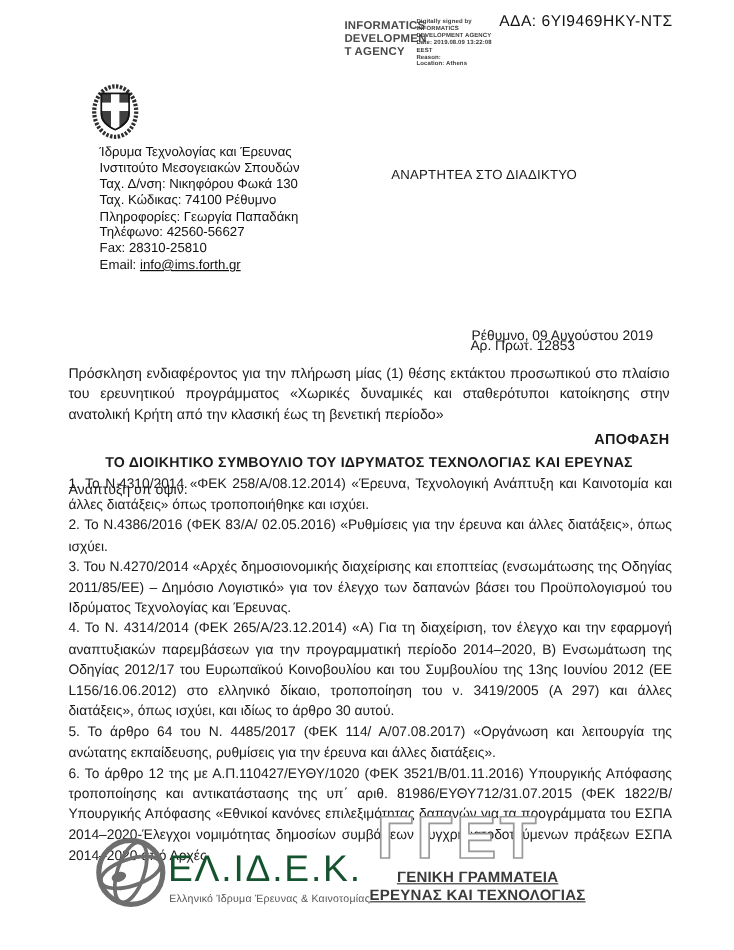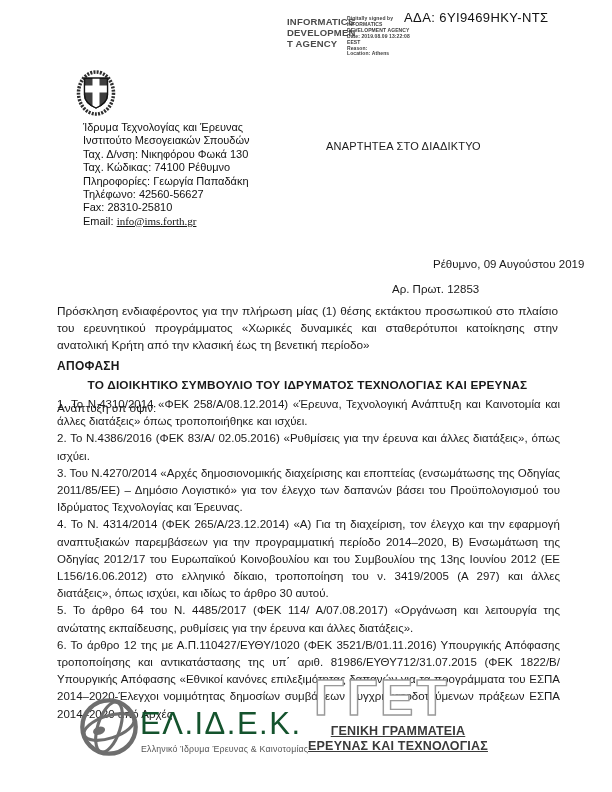--- a/index.html
+++ b/index.html
@@ -1,34 +1,34 @@
 <!DOCTYPE html>
 <html><head>
 <meta charset="utf-8">
 <style>
   html,body{margin:0;padding:0;background:#ffffff;}
   .page{
     position:relative;width:612px;height:792px;background:#ffffff;
     font-family:"Liberation Sans",sans-serif;color:#1a1a1a;overflow:hidden;
   }
-  .ada{position:absolute;left:404px;top:10px;font-size:13px;letter-spacing:.4px;color:#111;}
+  .ada{position:absolute;left:416px;top:10px;font-size:13px;letter-spacing:.4px;color:#111;}
   .stamp-big{position:absolute;left:287px;top:16px;width:60px;font-size:9.5px;font-weight:bold;
     color:#4a4a4a;line-height:11px;letter-spacing:.2px;}
   .stamp-small{position:absolute;left:347px;top:16px;font-size:5px;line-height:5.9px;color:#3d3d3d;
     font-weight:bold;letter-spacing:.1px;}
   .emblem{position:absolute;left:76px;top:70px;}
   .letterhead{position:absolute;left:63px;top:121px;font-size:11px;line-height:13.4px;color:#111;}
   .letterhead .lh-line{white-space:nowrap;margin-left:20px;}
-  .letterhead a{color:#111;text-decoration:underline;cursor:pointer;font-family:Liberation Serif, serif;}
+  .letterhead a{color:#111;text-decoration:underline;cursor:pointer;}
   .posting{position:absolute;left:326px;top:140px;font-size:11px;letter-spacing:.2px;}
-  .date-line{position:absolute;left:393px;top:258px;font-size:11.5px;margin-left:40px;}
+  .date-line{position:absolute;left:393px;top:274px;font-size:11.5px;}
   .protocol{position:absolute;left:392px;top:283px;font-size:11.5px;}
   .subject{position:absolute;left:57px;top:303px;width:501px;font-size:11.8px;line-height:17px;
     text-align:justify;}
-  .h-apofasi{position:absolute;left:57px;top:359px;width:501px;text-align:left;font-size:12px;
+  .h-apofasi{position:absolute;left:57px;top:359px;width:501px;text-align:right;font-size:12px;
     font-weight:600;letter-spacing:.3px;}
   .h-board{position:absolute;left:57px;top:378px;width:501px;text-align:center;font-size:11.8px;
     font-weight:700;letter-spacing:.2px;}
   .preamble{position:absolute;left:57px;top:401px;font-size:11.8px;}
   .items{position:absolute;left:57px;top:396px;width:503px;font-size:11.5px;line-height:17.2px;
     text-align:justify;}
   .items p{margin:0;}
   .elidek-globe{position:absolute;left:78px;top:694px;}
   .elidek-name{position:absolute;left:140px;top:706px;font-size:31px;color:#14532d;
     letter-spacing:1.5px;white-space:nowrap;}

